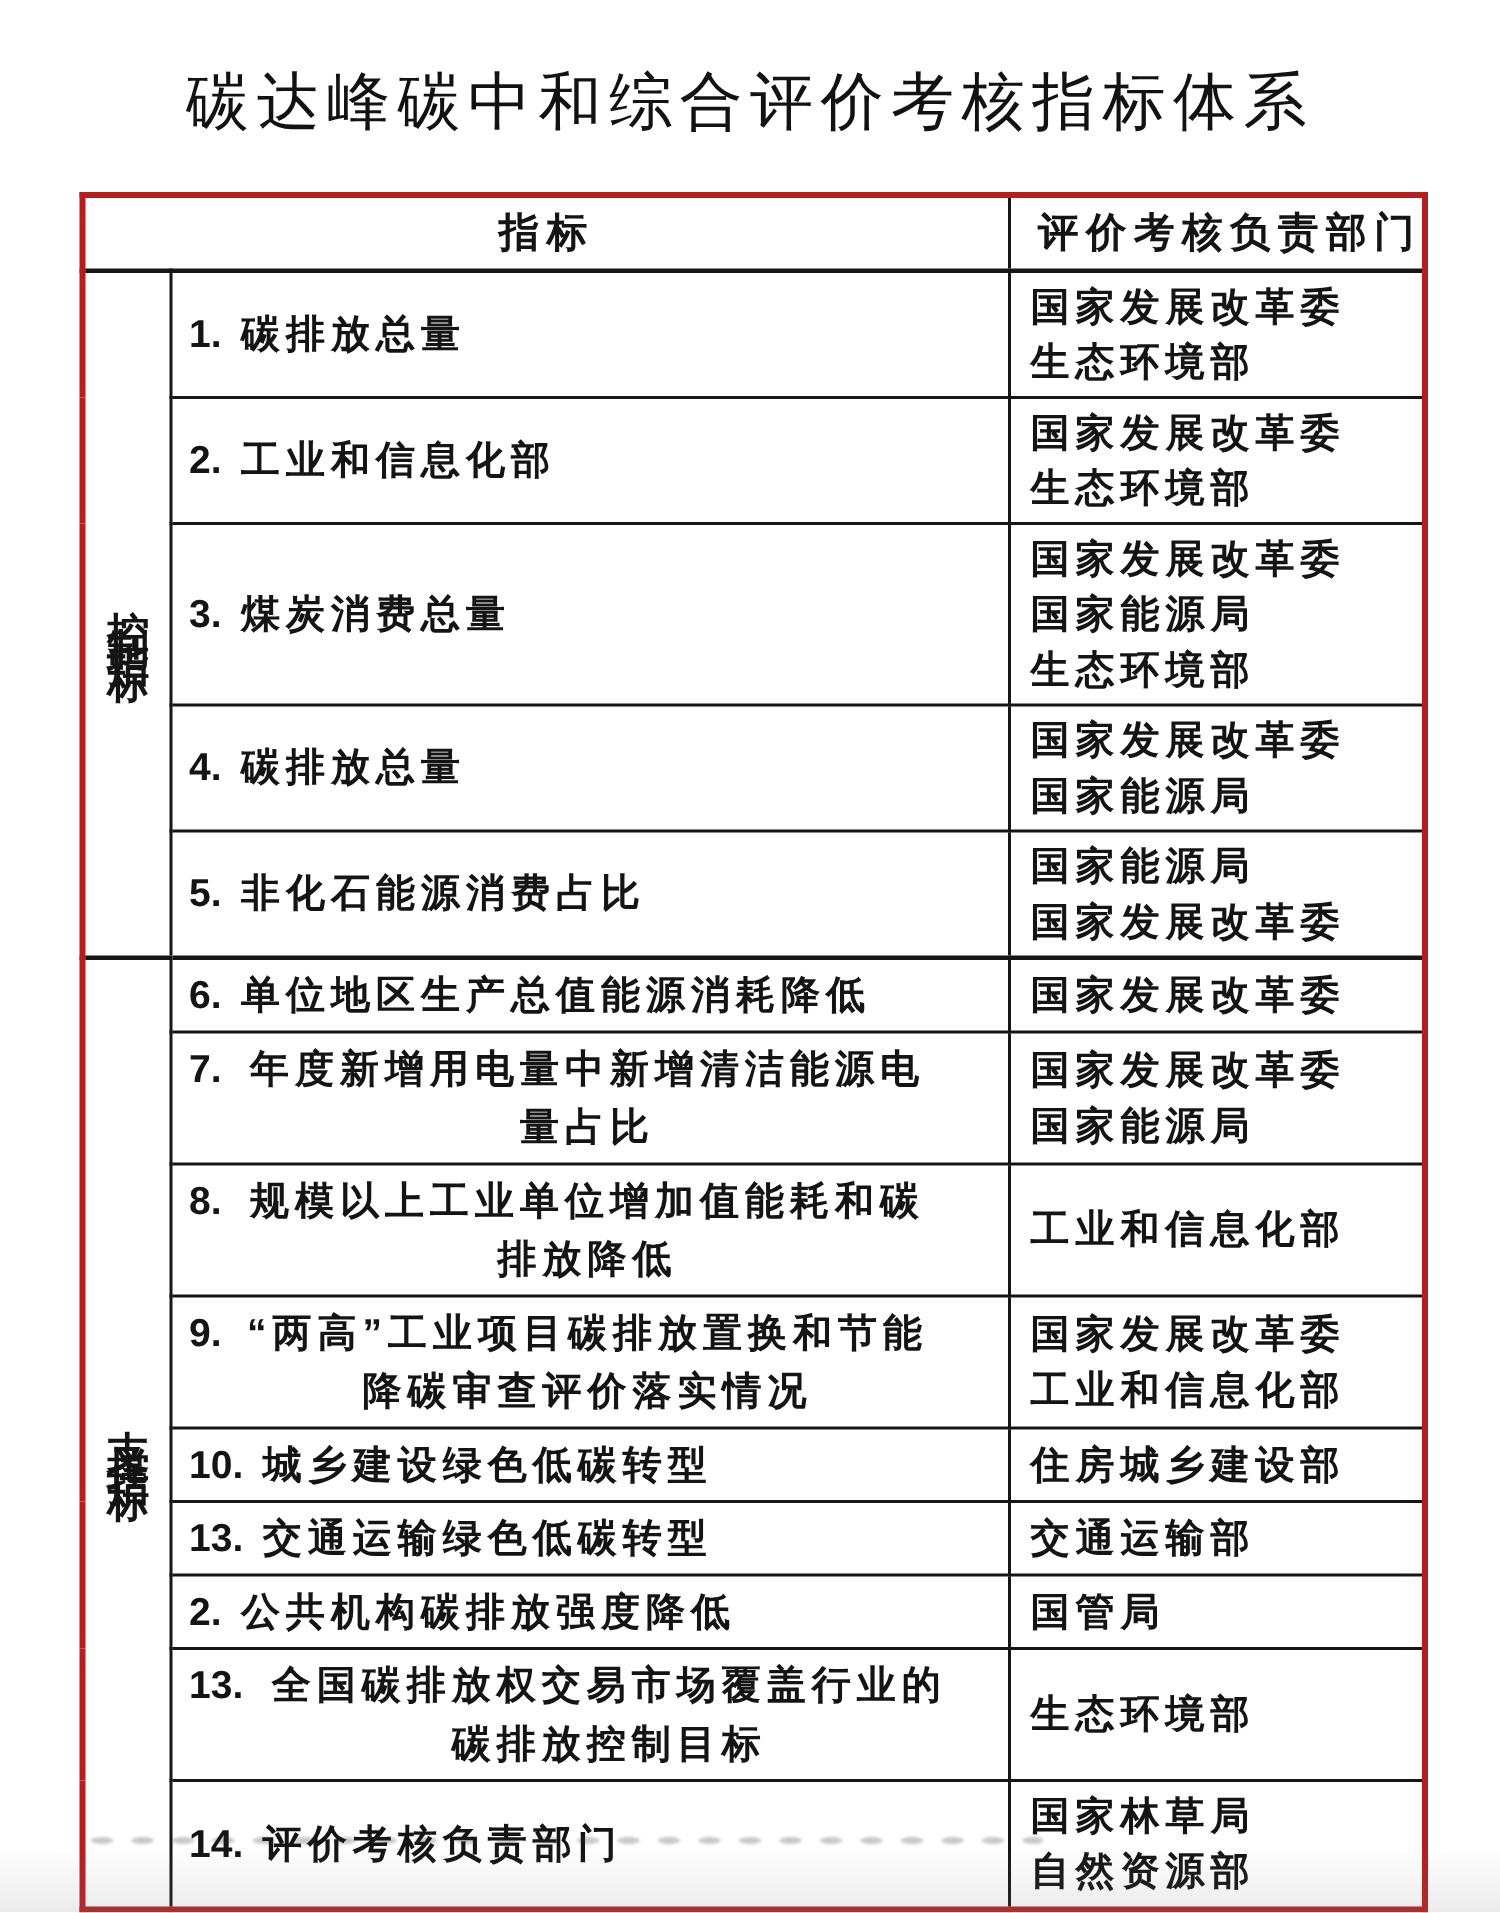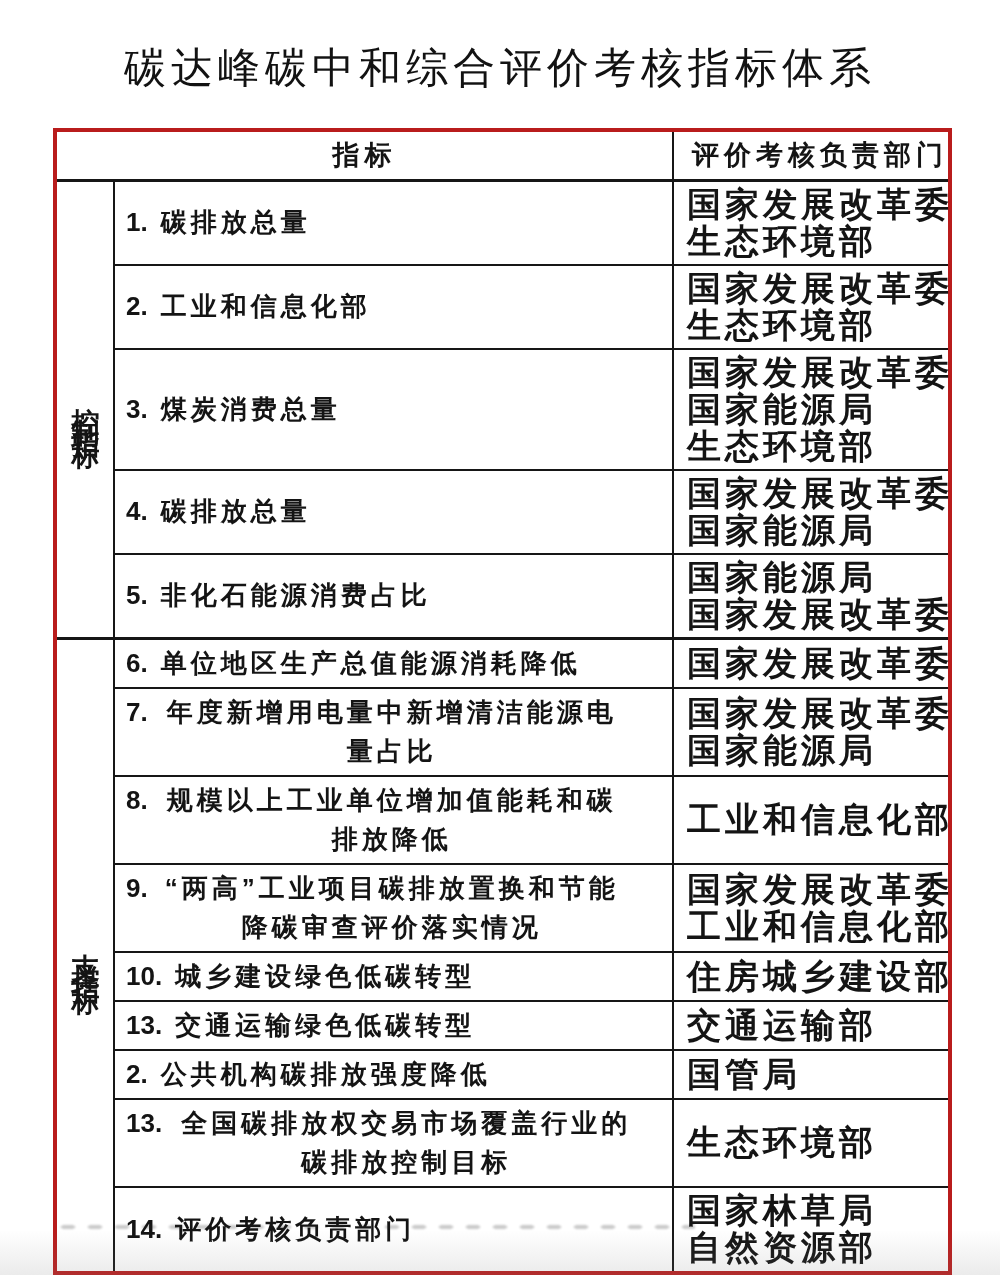--- a/index.html
+++ b/index.html
@@ -80,21 +80,21 @@
   }
   .itext {
     font-size: 26px;
     letter-spacing: 4px;
     line-height: 39px;
     max-width: 462px;
     text-align: center;
   }
   td.dept { padding: 4px 4px 4px 13px; }
   .dept-line {
-    font-size: 34px;
+    font-size: 26px;
     letter-spacing: 4px;
     line-height: 37px;
     white-space: nowrap;
   }
   .scan-shadow {
     position: absolute;
     left: 55px;
     top: 1224px;
     width: 640px;
     height: 8px;

